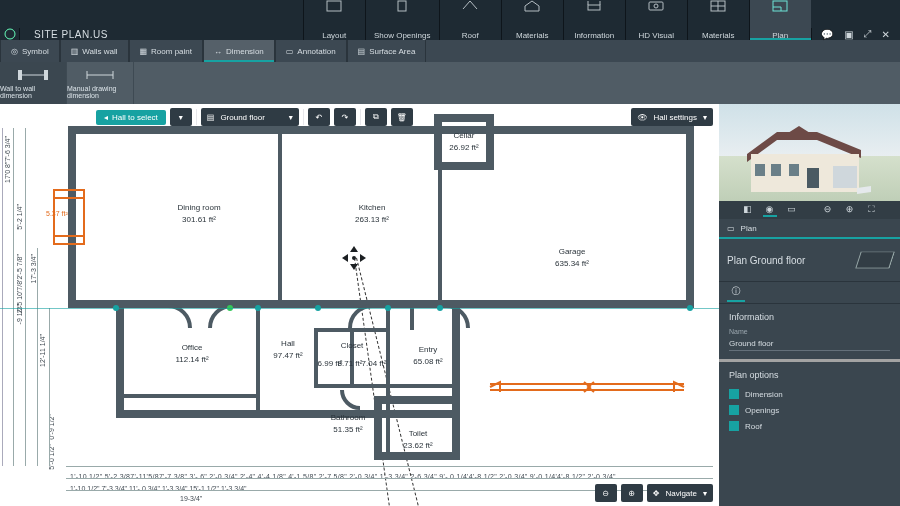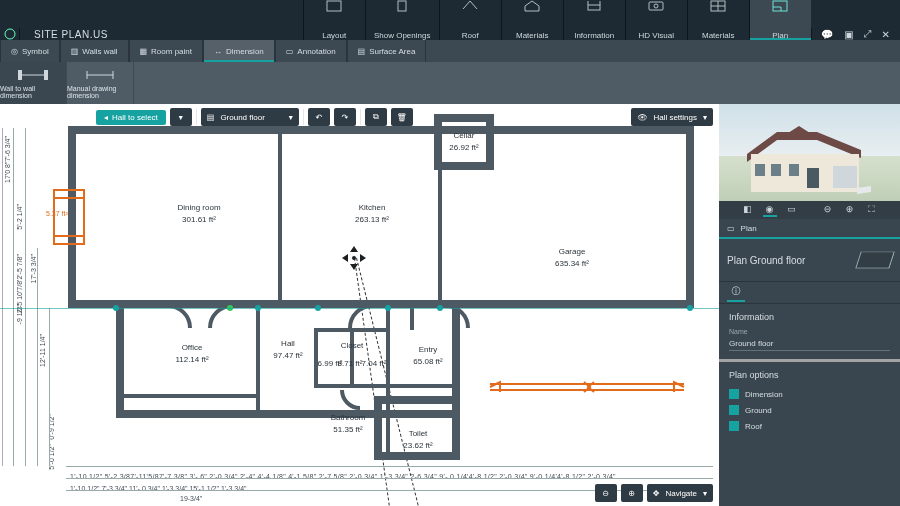--- a/index.html
+++ b/index.html
@@ -419,21 +419,21 @@
       <div class="val">Ground floor</div>
     </div>
     <div class="opts">
       <div class="hdr">Plan options</div>
       <div class="opt">
           <span class="chk"></span>
           <span>Dimension</span>
         </div>
       <div class="opt">
           <span class="chk"></span>
-          <span>Ground</span>
+          <span>Openings</span>
         </div>
       <div class="opt">
           <span class="chk"></span>
           <span>Roof</span>
         </div>
     </div>
   </div>
 </div>
 
 </body></html>

